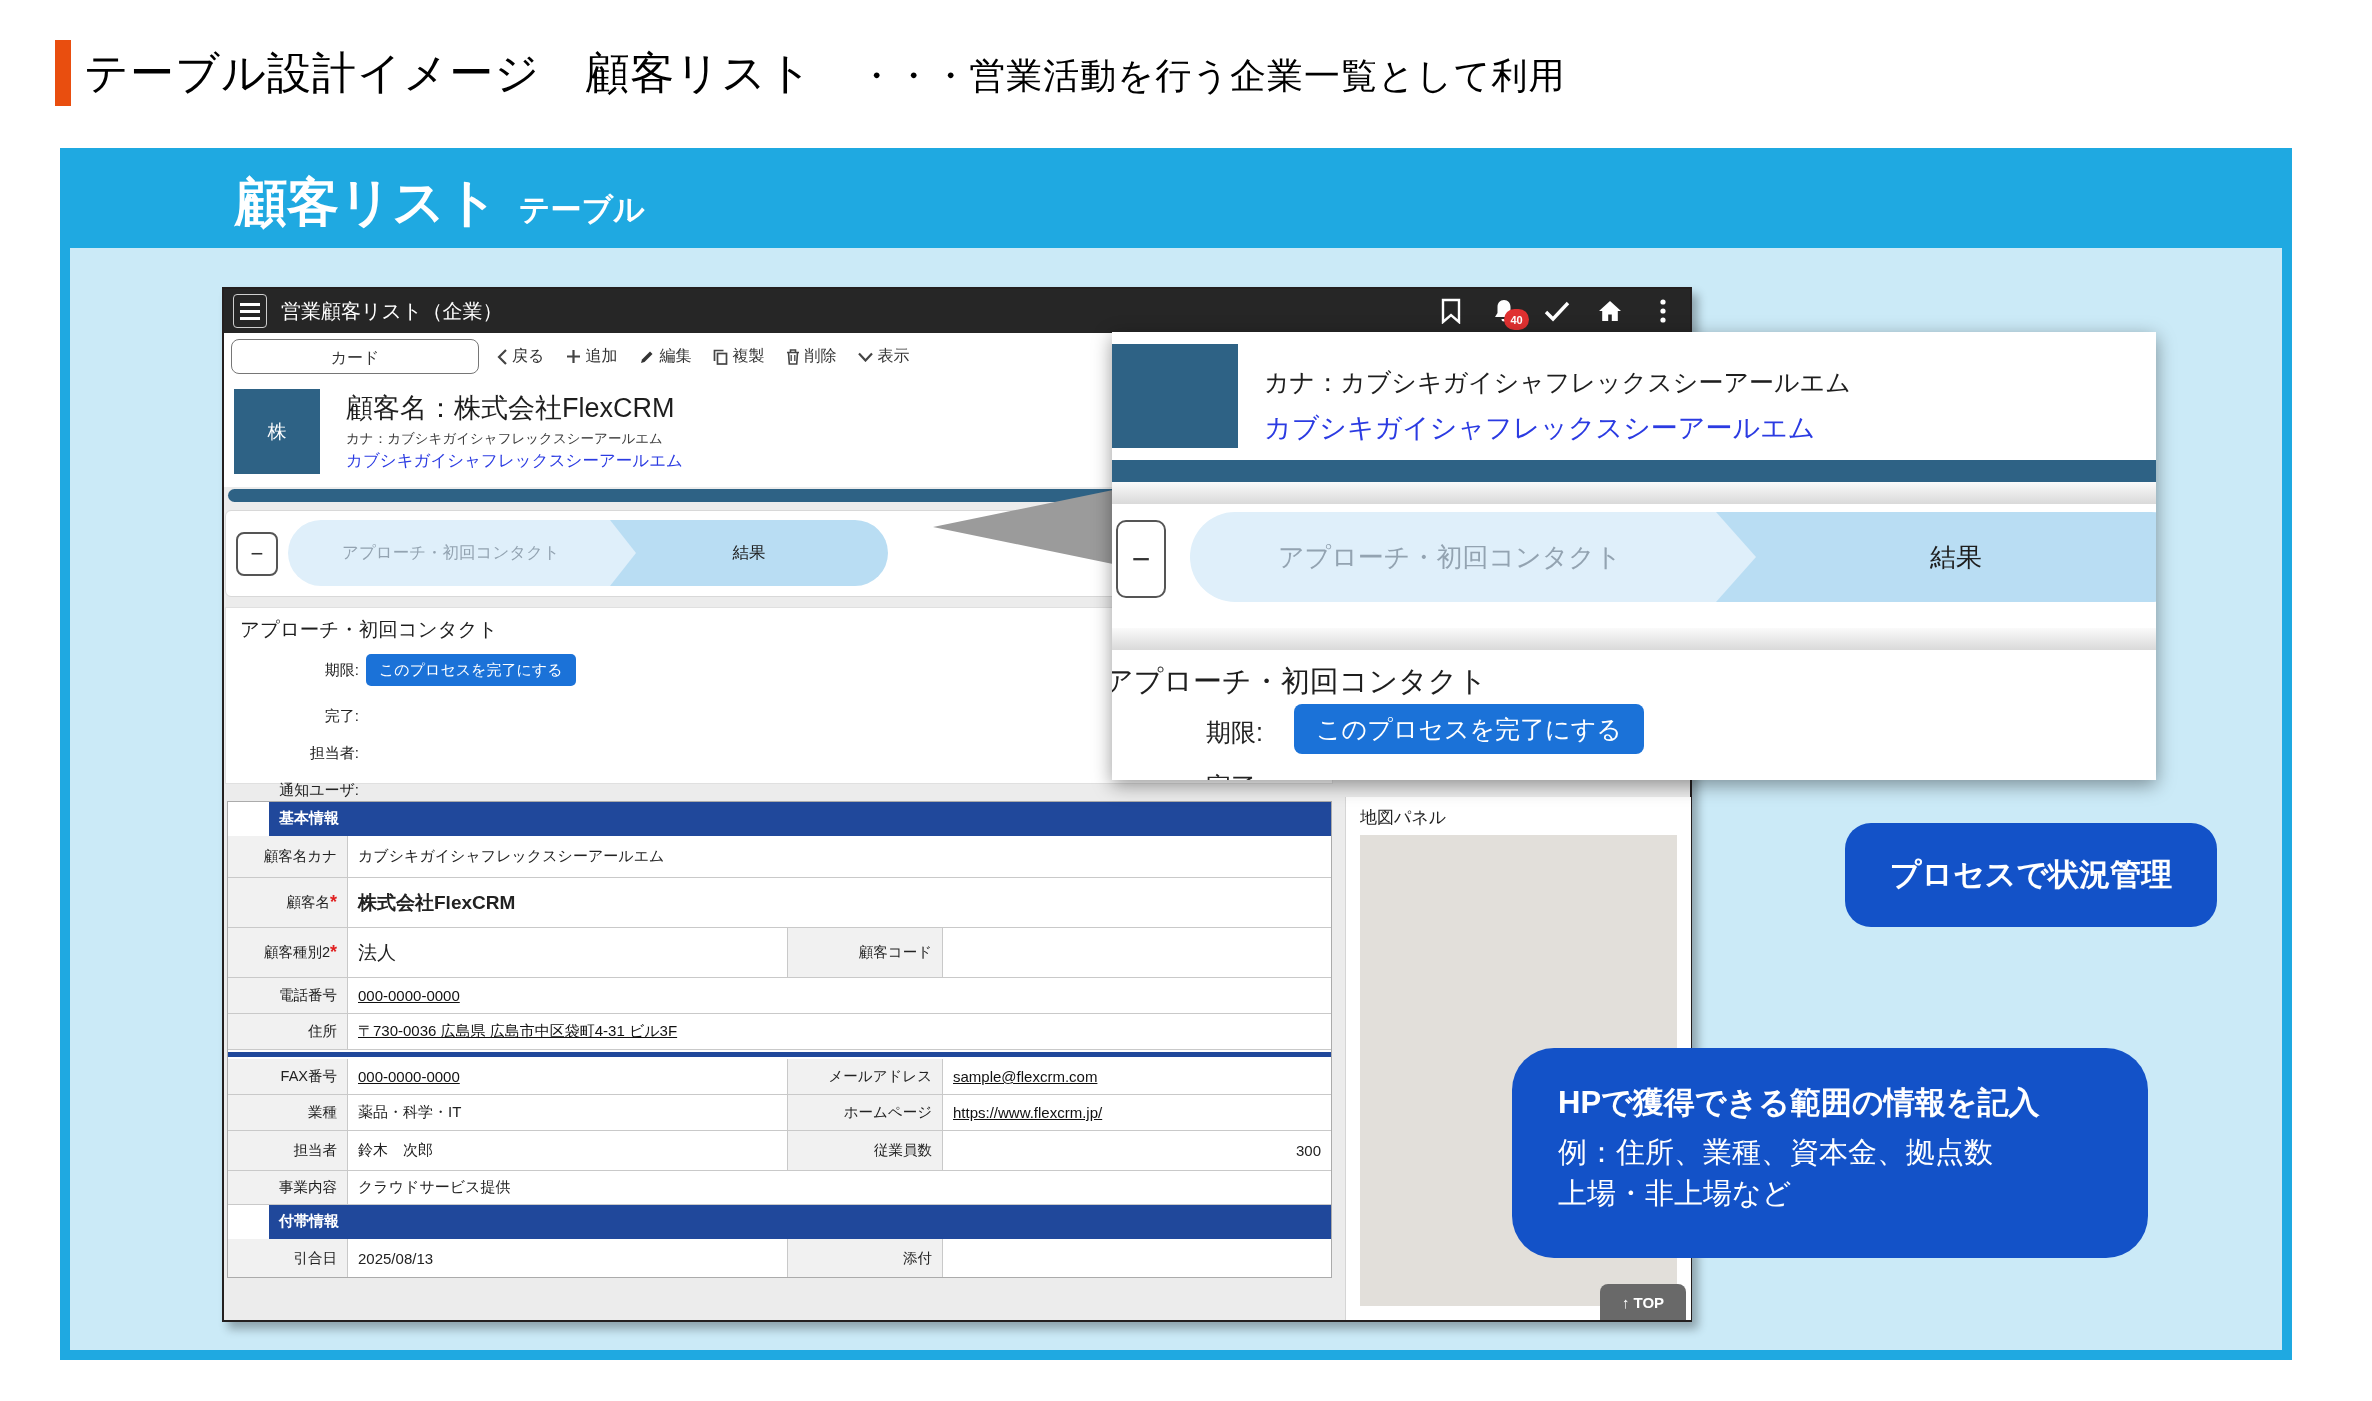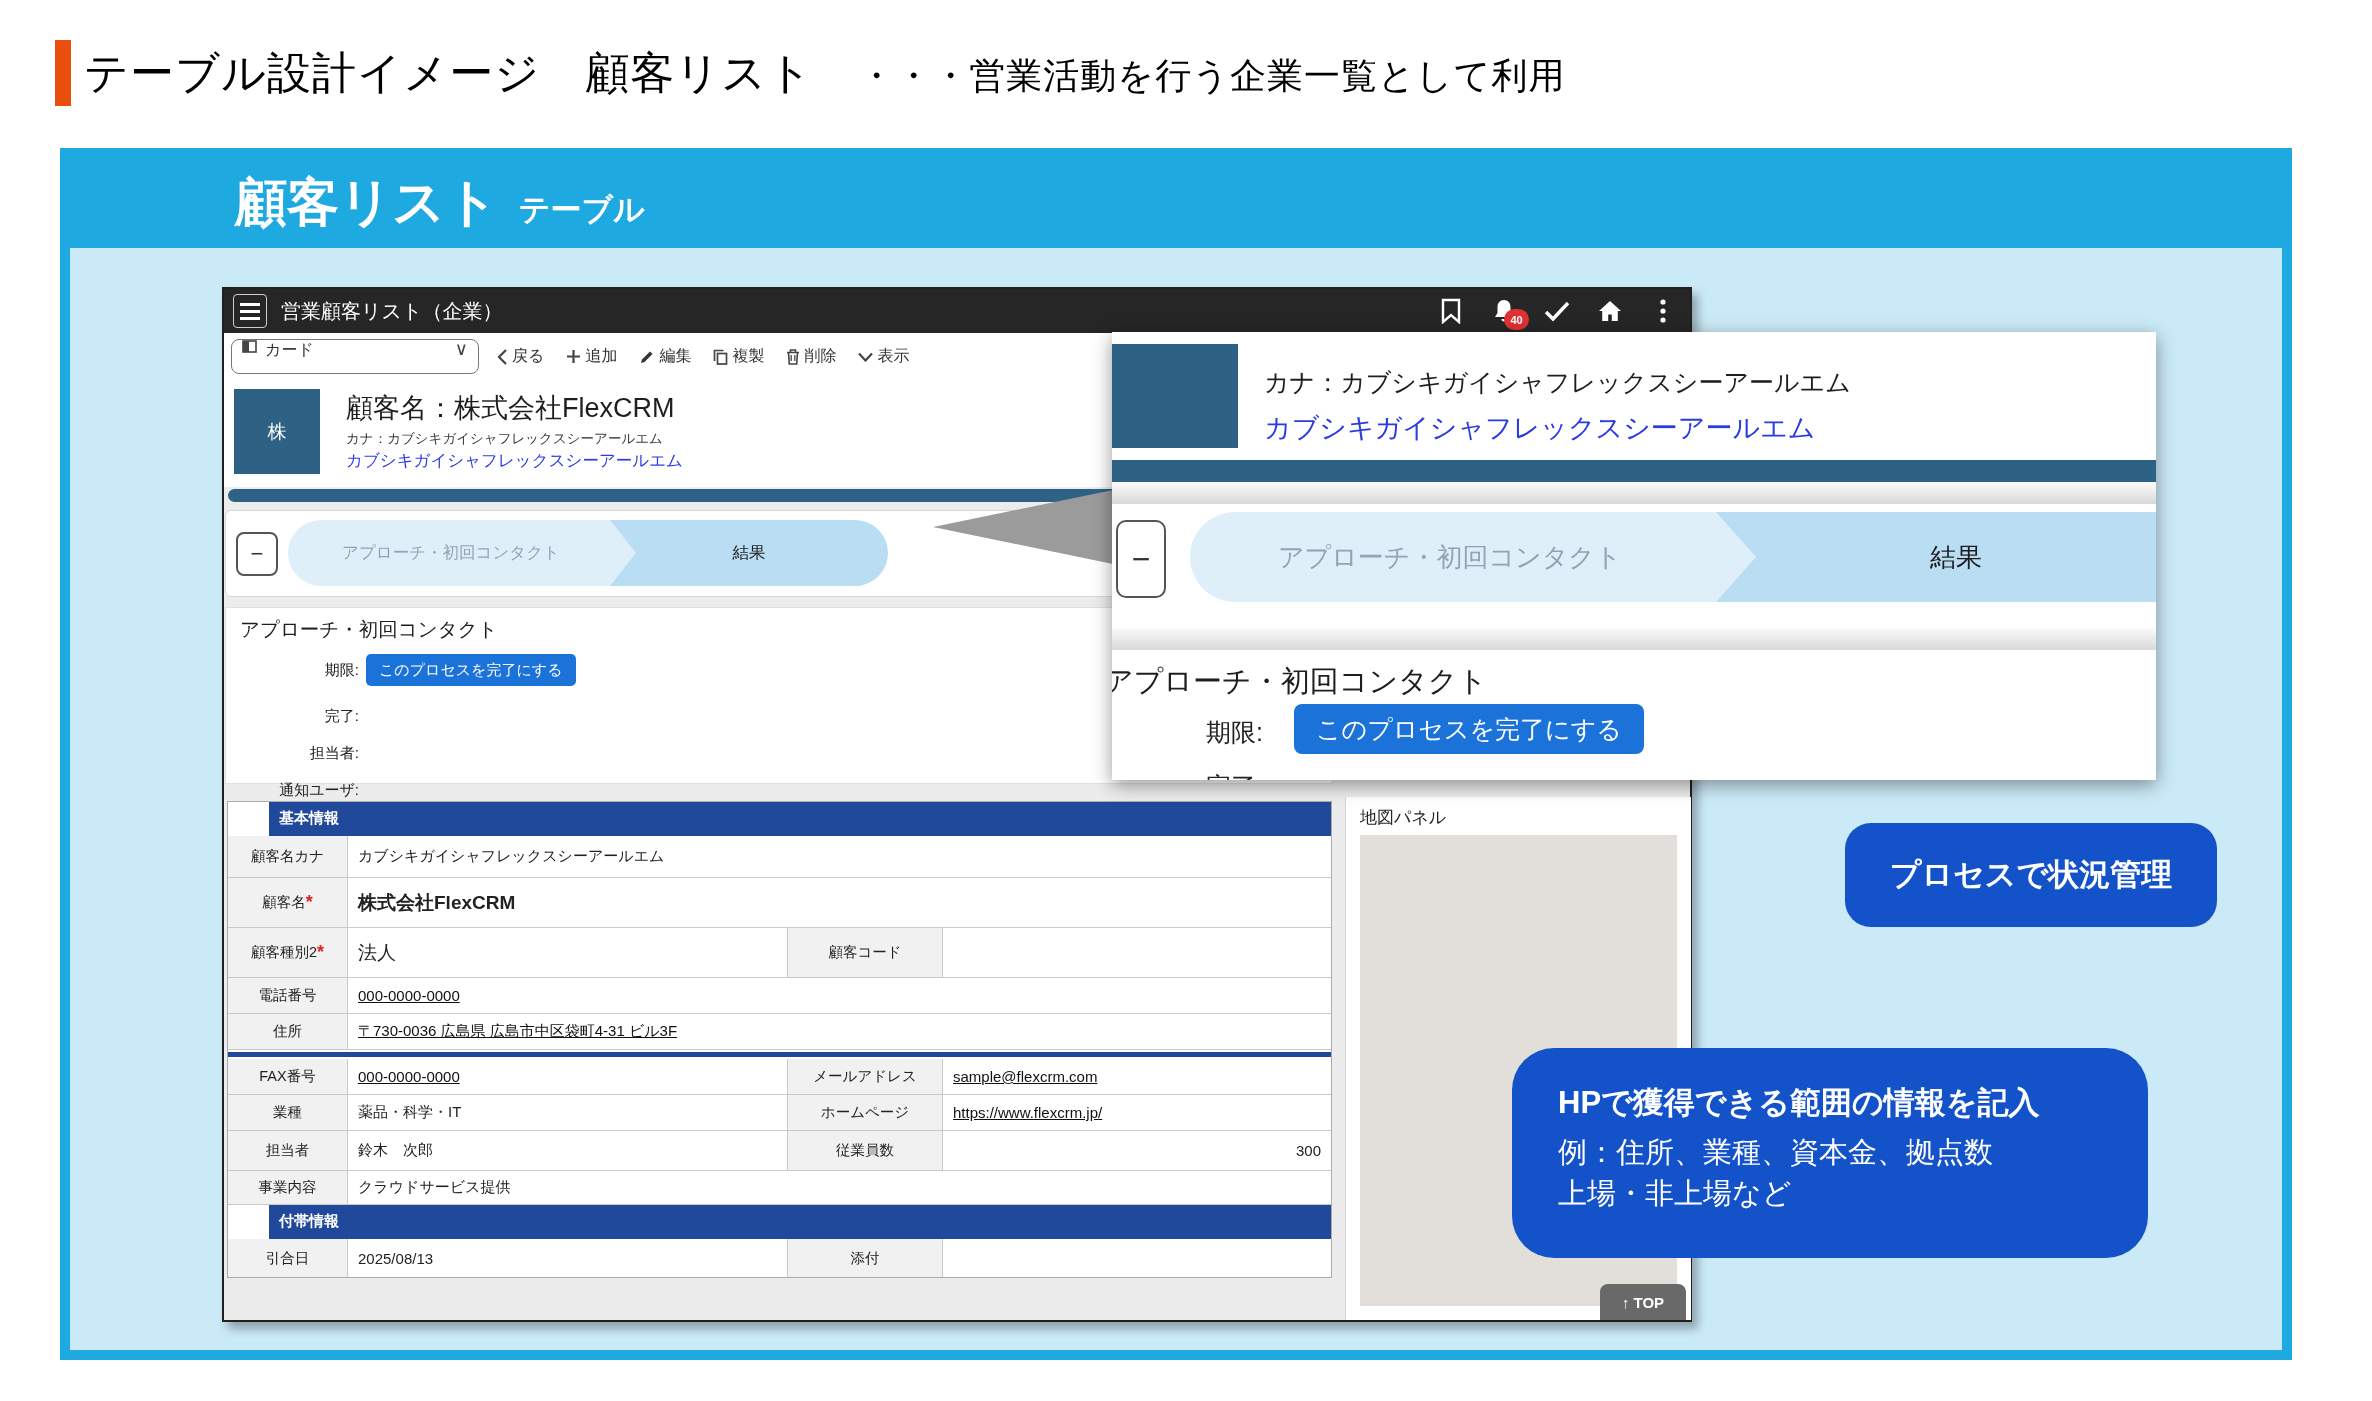--- a/index.html
+++ b/index.html
@@ -24,21 +24,21 @@
   .hamburger i{display:block;width:20px;height:3px;background:#fff;}
   .titlebar-text{color:#fff;font-size:20px;margin-left:14px;white-space:nowrap;}
   .titlebar-icons{position:absolute;right:14px;top:0;height:44px;display:flex;align-items:center;gap:27px;}
   .ticon{position:relative;width:26px;height:26px;display:flex;align-items:center;justify-content:center;}
   .badge{position:absolute;right:-12px;bottom:-6px;min-width:21px;height:21px;border-radius:11px;background:#E03131;
     color:#fff;font-size:11px;font-weight:bold;display:flex;align-items:center;justify-content:center;padding:0 2px;}
   
   .toolbar{position:absolute;left:0;top:44px;width:100%;height:47px;background:#fff;border-bottom:1px solid #cfcfcf;
     display:flex;align-items:center;font-size:16px;color:#333;}
   .view-select{width:226px;height:33px;margin-left:7px;border:1px solid #767676;border-radius:8px;background:#fff;
-    display:flex;align-items:flex-start;padding:0 10px;gap:8px;}
+    display:flex;align-items:center;padding:0 10px;gap:8px;flex-direction:column;}
   .view-select .spacer{flex:1;}
   .tb-actions{display:flex;align-items:center;gap:22px;margin-left:18px;}
   .tb-item{display:flex;align-items:center;gap:4px;cursor:default;white-space:nowrap;}
   .glyph{font-size:18px;line-height:1;color:#444;}
   
   .cust{position:absolute;left:0;top:91px;width:100%;height:107px;background:#fff;}
   .avatar{position:absolute;left:10px;top:9px;width:86px;height:85px;background:#2E6285;color:#fff;
     display:flex;align-items:center;justify-content:center;font-size:19px;}
   .cust-name{position:absolute;left:122px;top:10px;font-size:27px;color:#1e1e1e;white-space:nowrap;}
   .cust-kana{position:absolute;left:122px;top:50px;font-size:13.5px;color:#3a3a3a;white-space:nowrap;}
@@ -63,21 +63,21 @@
   
   .dtable{position:absolute;left:3px;top:512px;width:1105px;background:#fff;border:1px solid #ABABAB;box-sizing:border-box;}
   .trow{display:grid;border-bottom:1px solid #C9C9C9;box-sizing:border-box;background:#fff;}
   .trow:last-child{border-bottom:none;}
   .trow.full{grid-template-columns:120px 1fr;}
   .trow.split{grid-template-columns:120px 440px 155px 1fr;}
   .trow.section{display:block;background:#20489B;color:#fff;font-size:15px;font-weight:bold;
     padding:7px 10px;border-bottom:1px solid #20489B;margin-left:41px;}
   .trow.divider{display:block;background:#20489B;height:9px;border-top:2px solid #fff;border-bottom:2px solid #fff;padding:0;}
   .tcell{display:flex;align-items:center;padding:0 10px;font-size:15px;color:#222;box-sizing:border-box;overflow:hidden;white-space:nowrap;}
-  .tlabel{background:#F1F1F1;border-right:1px solid #C9C9C9;font-size:14.5px;justify-content:center;}
+  .tlabel{background:#F1F1F1;border-right:1px solid #C9C9C9;font-size:14.5px;justify-content:flex-end;}
   .tlabel .star{color:#E02020;font-size:18px;font-weight:bold;}
   .tval{background:#fff;}
   .tval.mid{border-right:1px solid #C9C9C9;}
   .tval.linkval{text-decoration:underline;color:#111;}
   .tval.big{font-size:19px;}
   .tval.bold{font-weight:bold;}
   .tval.right{justify-content:flex-end;}
   
   .map-card{position:absolute;left:1121px;top:508px;width:345px;height:523px;background:#fff;border-left:1px solid #d5d5d5;}
   .map-title{position:absolute;left:14px;top:9px;font-size:17px;color:#222;}

